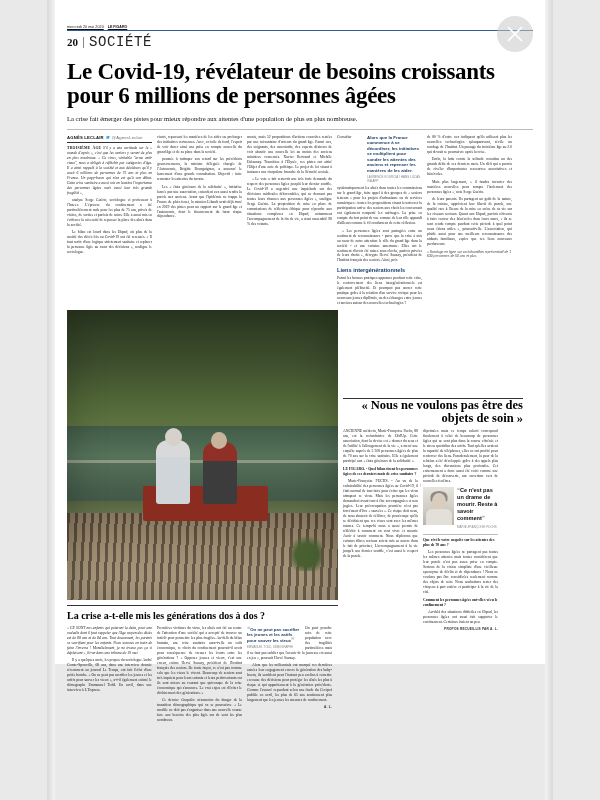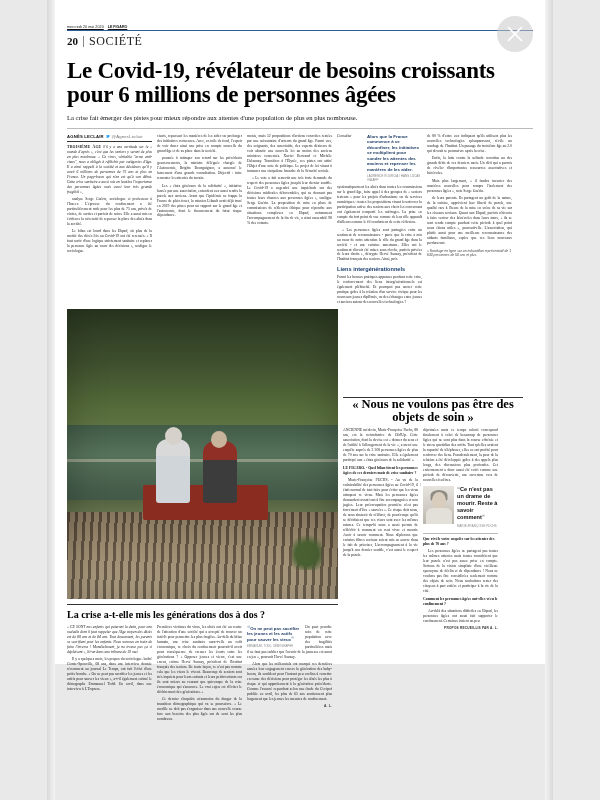--- a/index.html
+++ b/index.html
@@ -50,22 +50,22 @@
     padding-bottom: 4px;
   }
   .folio .num {
     font-family: "Liberation Serif", serif;
     font-size: 11px;
     font-weight: bold;
     color: #111;
   }
   .folio .bar { width:1px; height:11px; background:#888; align-self:center; }
   .folio .sect {
-    font-family: Liberation Serif, serif;
-    font-size: 12px;
+    font-family: Liberation Mono, monospace;
+    font-size: 14px;
     letter-spacing: .6px;
     color: #222;
   }
 
   
   .headline {
     margin: 6px 12px 0 12px;
     font-family: "Liberation Serif", serif;
     font-size: 23px;
     line-height: 1.04;
@@ -246,21 +246,21 @@
     color: #8a8a8a;
     margin-top: 2.5px;
     line-height: 1.2;
   }
   .qmark { color:#b9c6d6; font-size:6px; line-height:0; }
   .art3-head {
     font-family: "Liberation Serif", serif;
     font-size: 12.5px;
     line-height: 1.06;
     color: #000;
-    text-align: center;
+    text-align: right;
   }
   .art3-cols { display:flex; gap:5px; margin-top:4px; }
   .art3-cols .col { width: 75px; }
 
   .portrait-box {
     display: flex;
     gap: 3px;
     margin-top: 3px;
     align-items: flex-start;
   }

